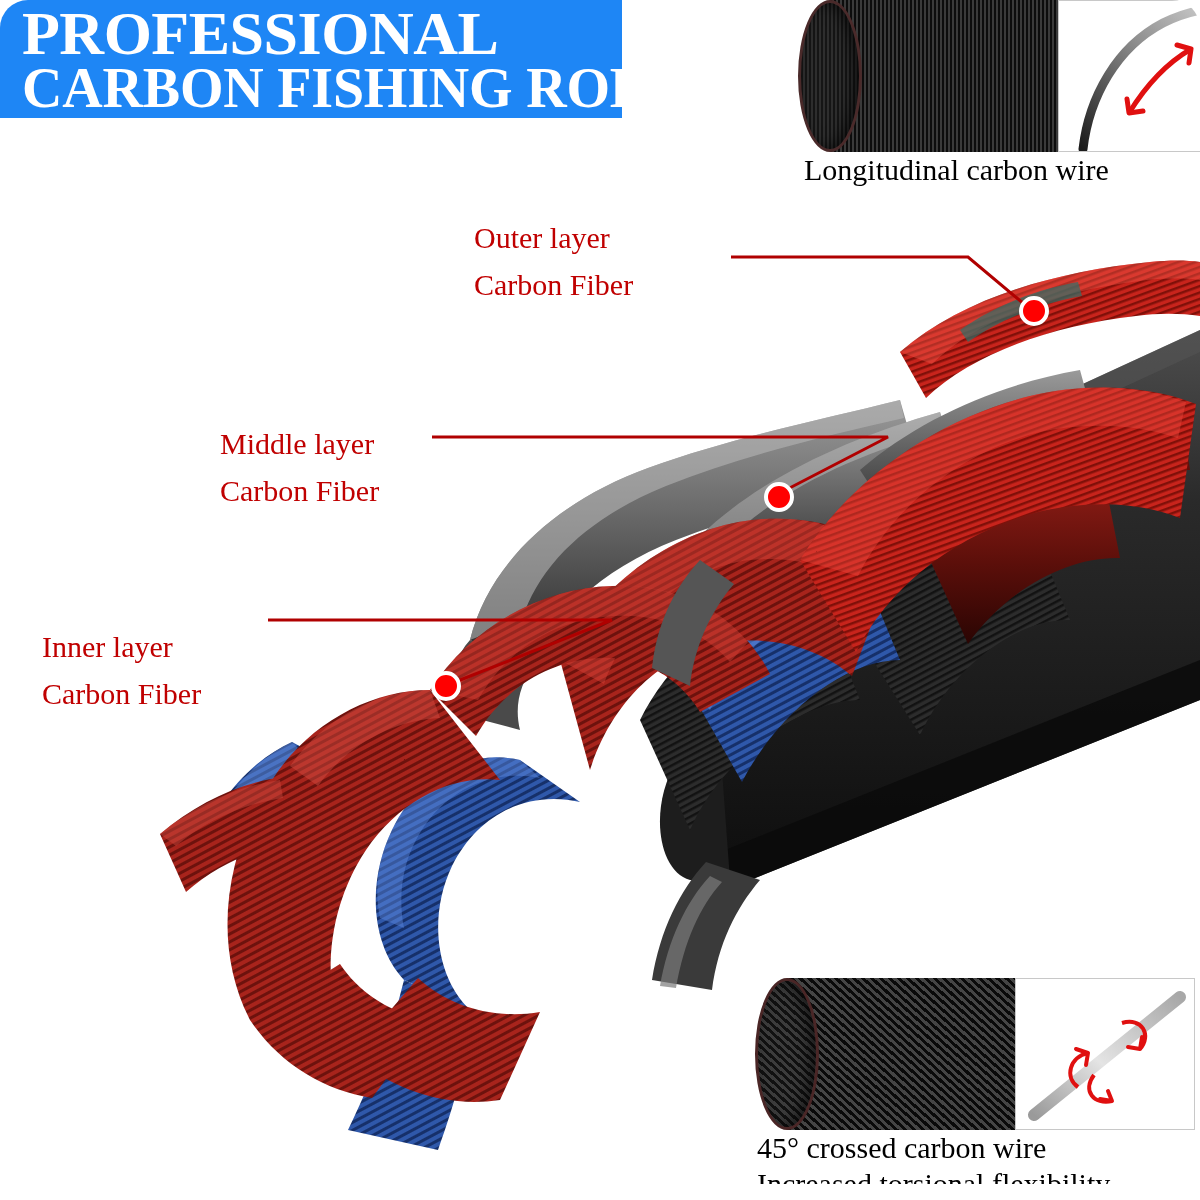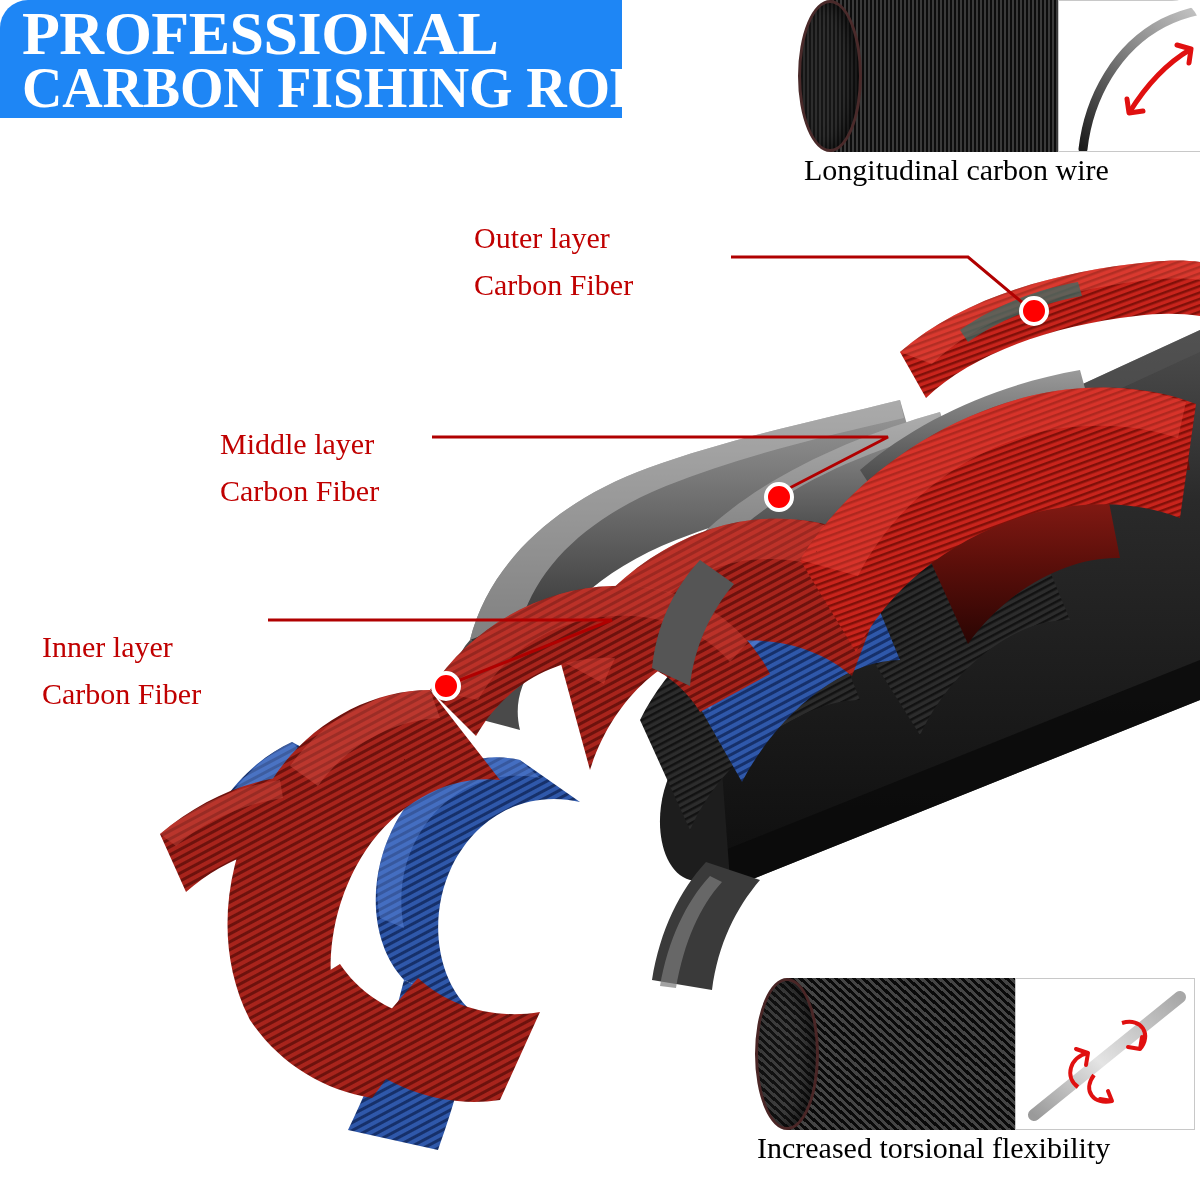--- a/index.html
+++ b/index.html
@@ -388,17 +388,18 @@
           <path d="M 62 108 C 48 98 54 78 72 74" stroke="#e01010" stroke-width="4" fill="none"></path>
           <path d="M 72 74 L 60 70 M 72 74 L 70 86" stroke="#e01010" stroke-width="4" fill="none" stroke-linecap="round"></path>
           <path d="M 106 44 C 126 38 136 56 124 70" stroke="#e01010" stroke-width="4" fill="none"></path>
           <path d="M 124 70 L 126 58 M 124 70 L 112 68" stroke="#e01010" stroke-width="4" fill="none" stroke-linecap="round"></path>
           <path d="M 78 96 C 66 112 78 126 96 122" stroke="#e01010" stroke-width="4" fill="none"></path>
           <path d="M 96 122 L 84 120 M 96 122 L 92 112" stroke="#e01010" stroke-width="4" fill="none" stroke-linecap="round"></path>
         </svg>
       </div>
     </div>
     <div class="caption">
+      <div>45° crossed carbon wire</div>
       <div>Increased torsional flexibility</div>
     </div>
   </div>
 
 </div>
 
 </body></html>

